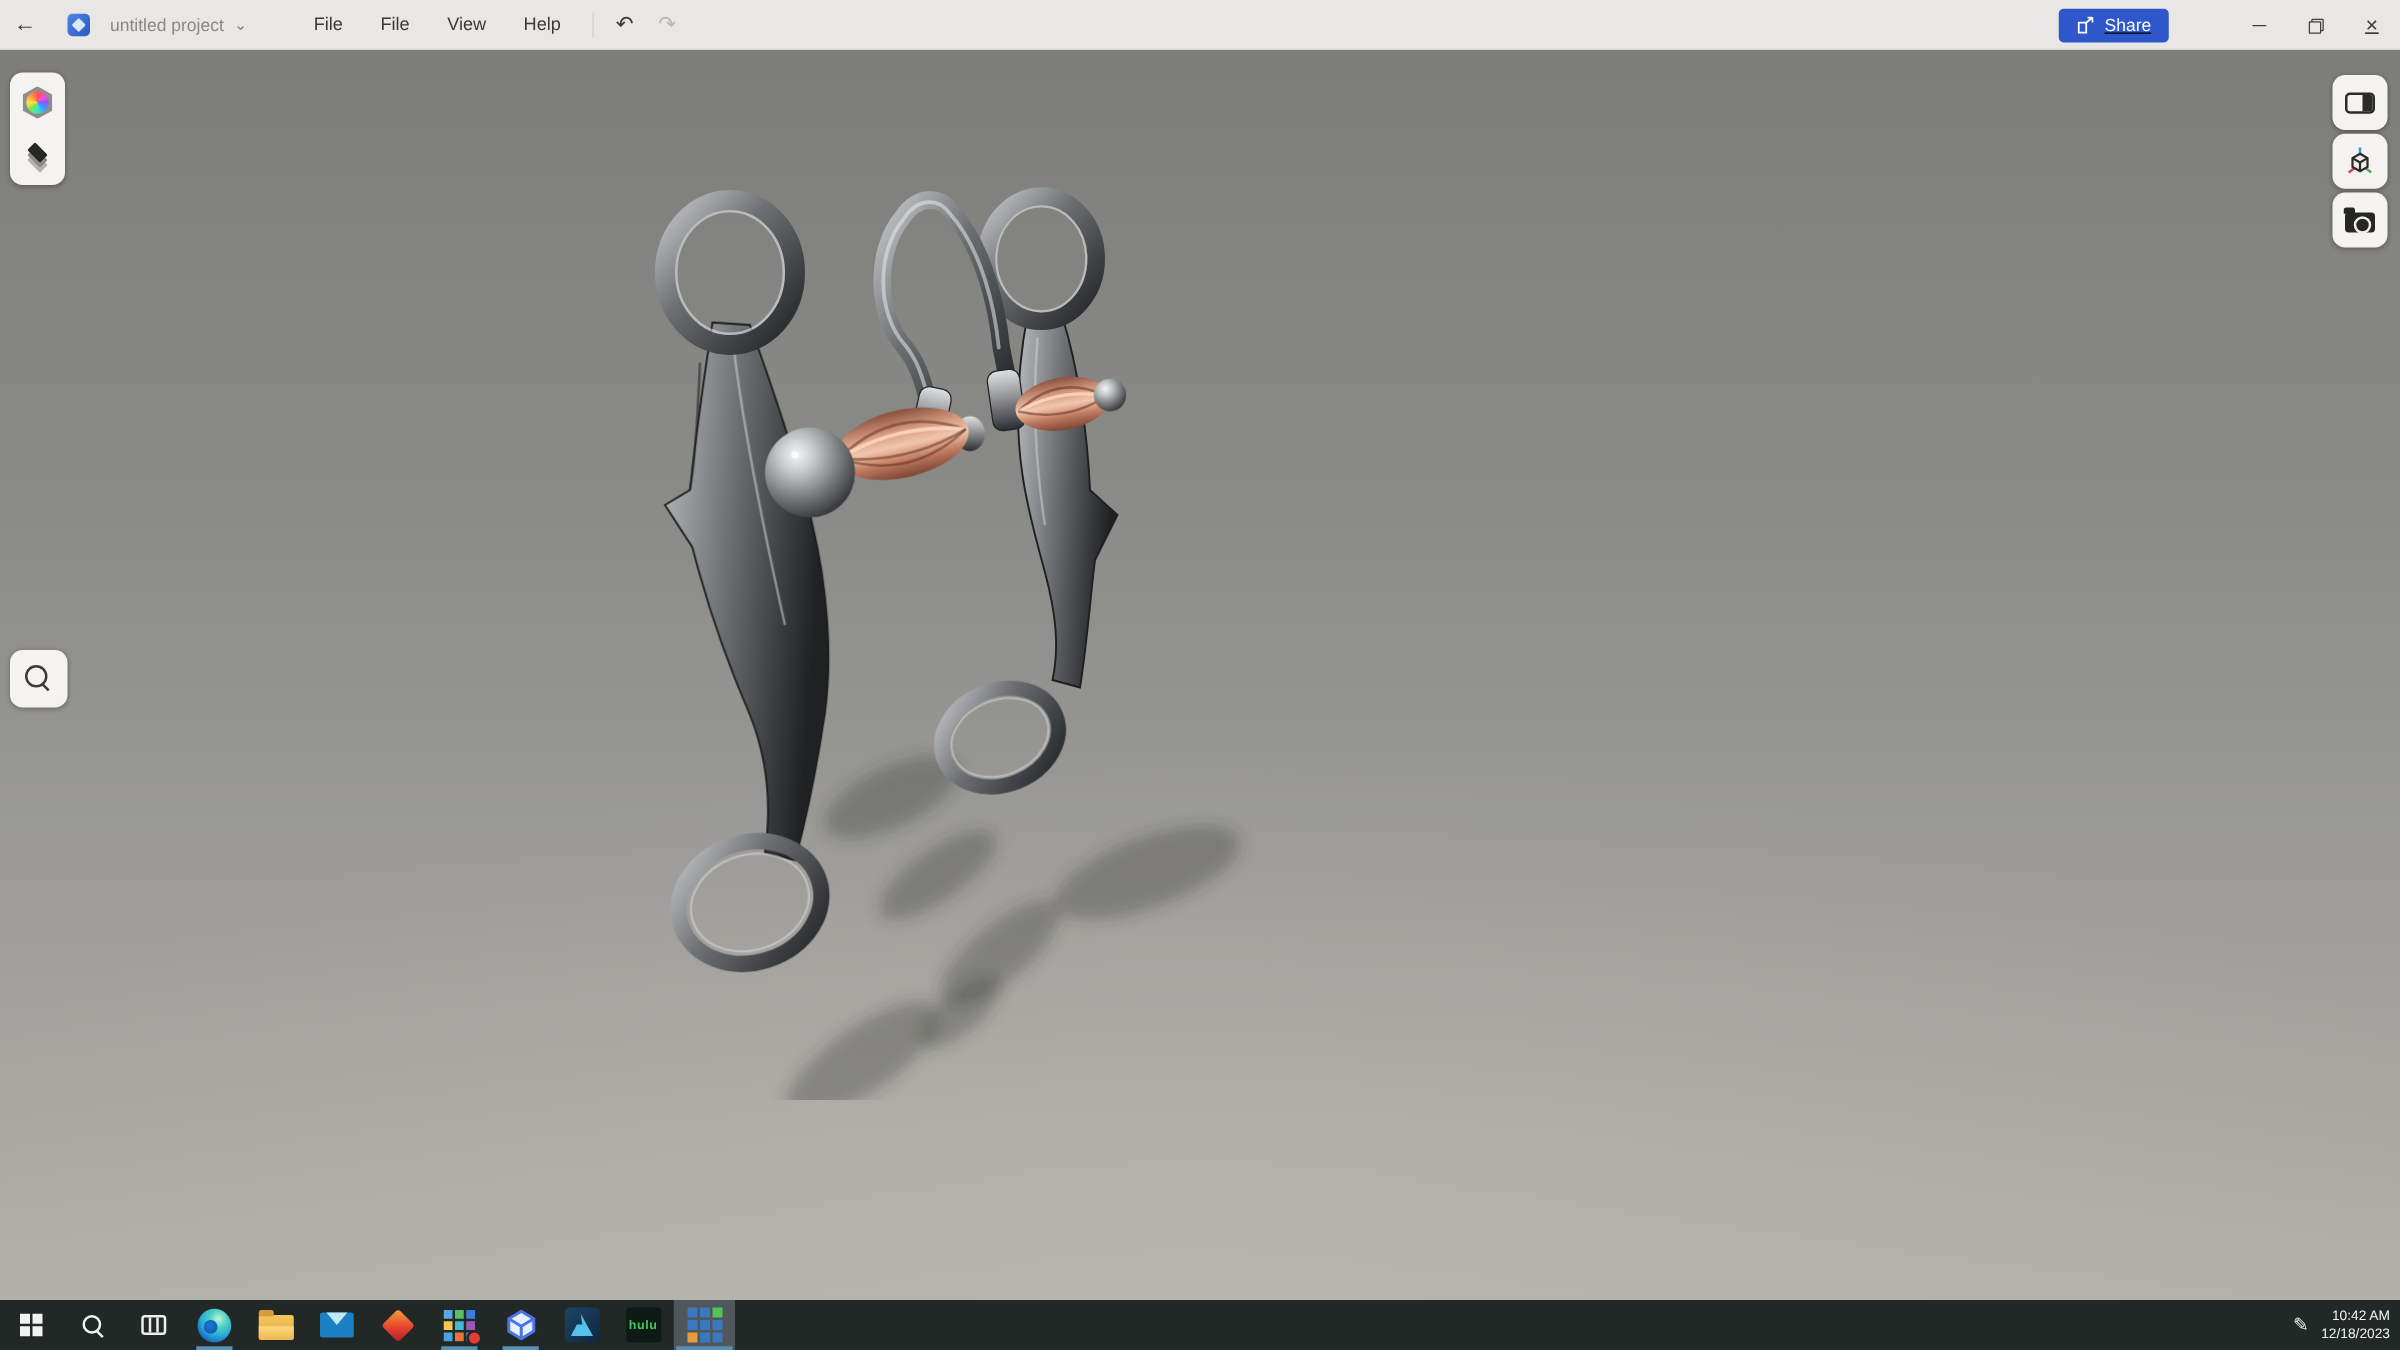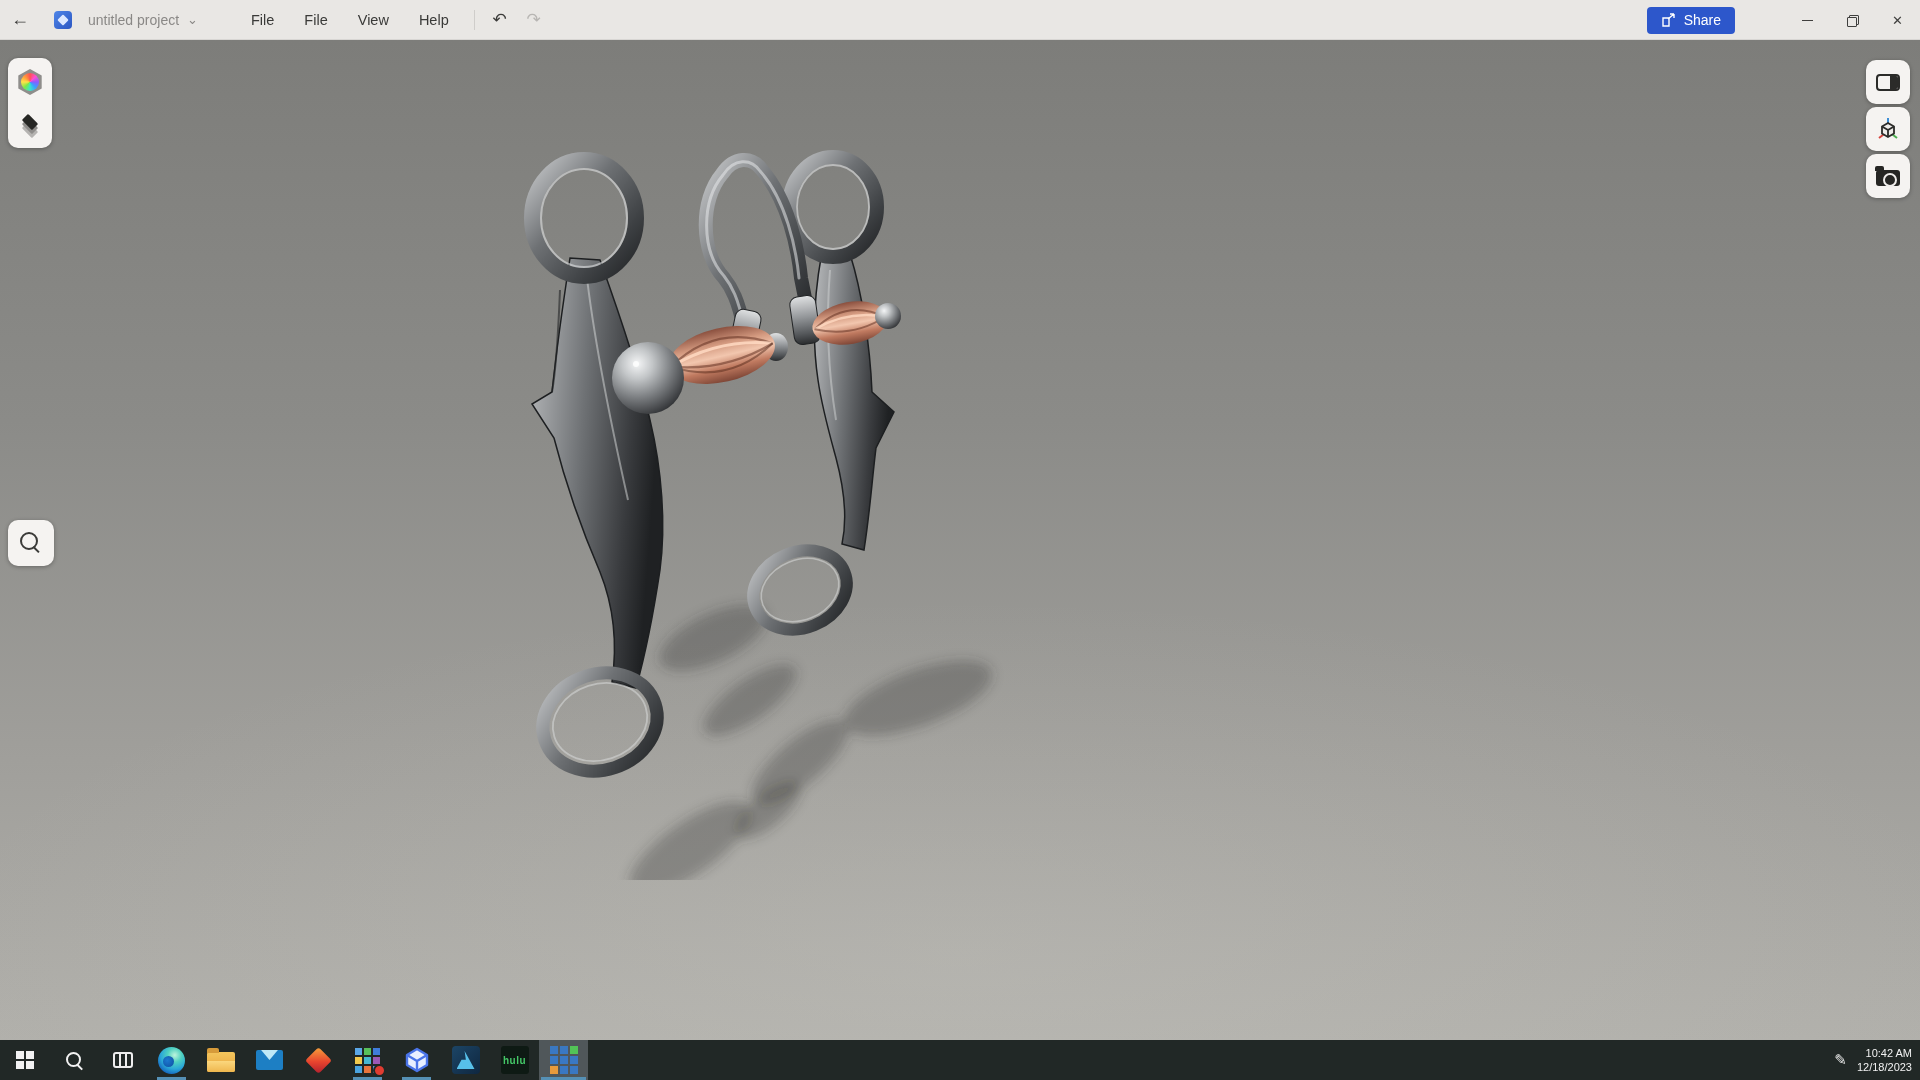--- a/index.html
+++ b/index.html
@@ -19,21 +19,21 @@
               background:#dce8ff; transform:rotate(45deg); border-radius:1px; }
   .proj-name { margin-left:16px; font-size:14px; color:#8a8886; }
   .proj-chevron { font-size:13px; color:#8a8886; margin-left:8px; background:none; border:none; cursor:pointer; }
   #menus { display:flex; margin-left:38px; }
   .menu-item { padding:0 15px; height:40px; line-height:40px; font-size:14.5px; color:#3a3a38;
                background:none; border:none; cursor:pointer; }
   .tb-divider { width:1px; height:20px; background:#cfcdca; margin:0 8px 0 10px; }
   .undo-btn,.redo-btn { width:34px; height:34px; background:none; border:none; font-size:17px; cursor:pointer; }
   .undo-btn { color:#3c3c3a; }
   .redo-btn { color:#b8b6b3; }
-  .tb-right { position:absolute; right:0; top:0; height:40px; display:flex; align-items:center; }
+  .tb-right { position:absolute; right:0; top:0; height:40px; display:flex; align-items:center;text-decoration:underline; }
   #share-btn { height:27px; padding:0 14px; margin-right:50px; border:none; border-radius:4px;
                background:var(--accent-blue); color:#fff; font-size:14px;
                display:flex; align-items:center; gap:7px; cursor:pointer; }
   .win-btn { width:45px; height:40px; background:none; border:none; display:flex;
              align-items:center; justify-content:center; color:#3f3f3d; cursor:pointer; }
   .min-glyph { width:11px; height:0; border-top:1px solid #3f3f3d; display:block; }
   .restore-glyph { position:relative; width:11px; height:11px; display:block; }
   .restore-glyph::before { content:""; position:absolute; left:2px; top:0; width:8px; height:8px;
              border:1px solid #3f3f3d; border-radius:1px; }
   .restore-glyph::after { content:""; position:absolute; left:0; top:2px; width:8px; height:8px;

